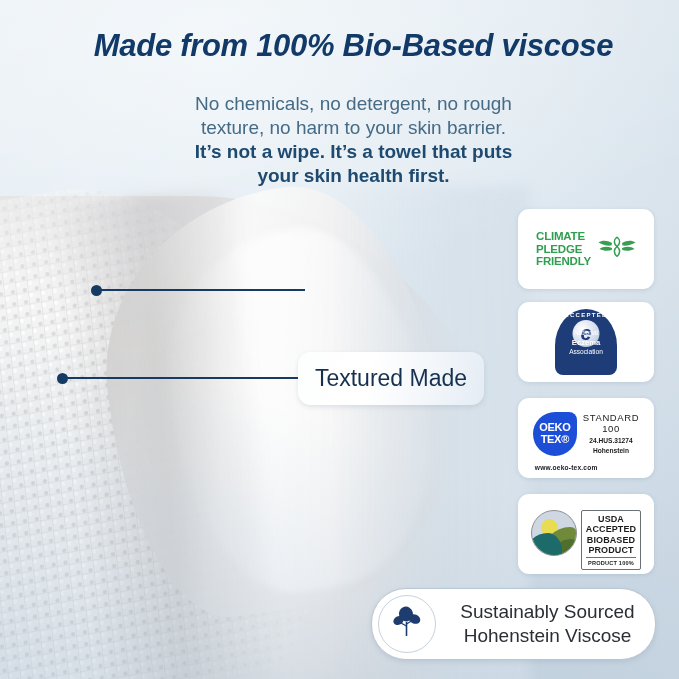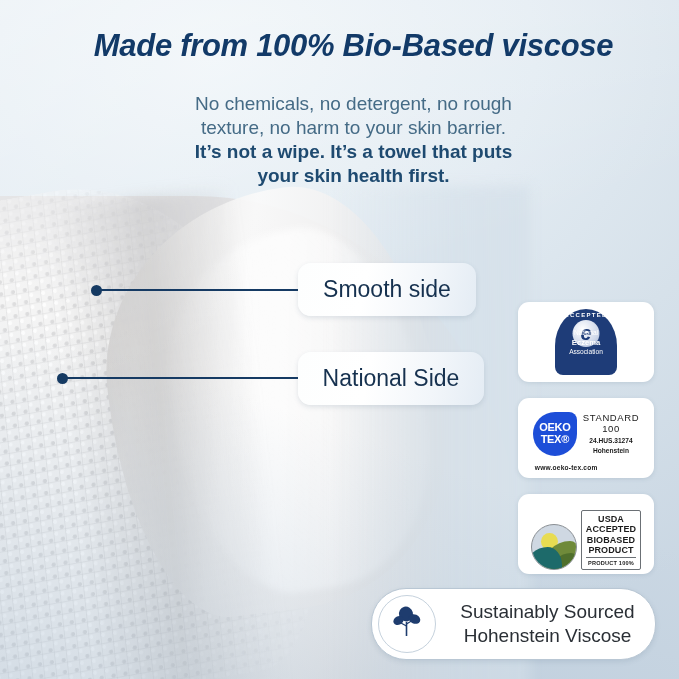--- a/index.html
+++ b/index.html
@@ -252,21 +252,21 @@
   .oeko-url {
     position: absolute;
     bottom: -6px; left: 2px;
     font-size: 6.6px;
     font-weight: bold;
     color: #1a1a1a;
     letter-spacing: 0.2px;
   }
 
   
-  .usda { display: flex; align-items: flex-end; gap: 4px; margin-top: 12px; }
+  .usda { display: flex; align-items: flex-start; gap: 4px; margin-top: 12px; }
   .usda-circle {
     width: 44px; height: 44px;
     border-radius: 50%;
     overflow: hidden;
     position: relative;
     border: 1px solid #8a8f94;
     background: #cfd8e2;
   }
   .usda-sun {
     position: absolute;
@@ -368,26 +368,46 @@
 
   <div class="subcopy">
     <span>No chemicals, no detergent, no rough</span><br>
     <span>texture, no harm to your skin barrier.</span>
     <span class="bold">It’s not a wipe. It’s a towel that puts</span>
     <span class="bold">your skin health first.</span>
   </div>
 
   <div class="callout-dot" style="left:91px; top:285px;"></div>
   <div class="callout-line" style="left:100px; top:289px; width:205px;"></div>
-  <div class="pill" style="left:298px; top:263px; width:178px;">Smooth side</div>
 
   <div class="callout-dot" style="left:57px; top:373px;"></div>
   <div class="callout-line" style="left:66px; top:377px; width:239px;"></div>
-  <div class="pill" style="left:298px; top:352px; width:186px;">National Side</div>
-
+  <div class="pill" style="left:298px; top:352px; width:186px;">Textured Made</div>
+
+  <div class="badge-card" style="top:209px;">
+    <div class="cpf">
+      <div class="cpf-text">
+        <div>CLIMATE</div>
+        <div>PLEDGE</div>
+        <div>FRIENDLY</div>
+      </div>
+      <span>
+        <svg width="38" height="28" viewBox="0 0 38 28" aria-hidden="true">
+          <g fill="none" stroke="#2f9e4f" stroke-width="1.5">
+            <path d="M19 4 C15.5 7 15.5 10.5 19 13.5 C22.5 16.5 22.5 20 19 23.5"></path>
+            <path d="M19 4 C22.5 7 22.5 10.5 19 13.5 C15.5 16.5 15.5 20 19 23.5"></path>
+          </g>
+          <path d="M14 10 C9 7 4 7 0.5 9.5 C4.5 12 9 13 13.5 12.5 Z" fill="#3a9e52"></path>
+          <path d="M14 15 C9 13 4.5 13.5 1.5 16 C5.5 18 10 18.2 13.8 17 Z" fill="#3a9e52"></path>
+          <path d="M24 10 C29 7 34 7 37.5 9.5 C33.5 12 29 13 24.5 12.5 Z" fill="#3a9e52"></path>
+          <path d="M24 15 C29 13 33.5 13.5 36.5 16 C32.5 18 28 18.2 24.2 17 Z" fill="#3a9e52"></path>
+        </svg>
+      </span>
+    </div>
+  </div>
 
   <div class="badge-card" style="top:302px;">
     <div class="nea">
       <div class="nea-shield"></div>
       <div class="nea-accepted">ACCEPTED</div>
       <div class="nea-e">e</div>
       <div class="nea-words">
         <div>National</div>
         <div class="mid">Eczema</div>
         <div>Association</div>

